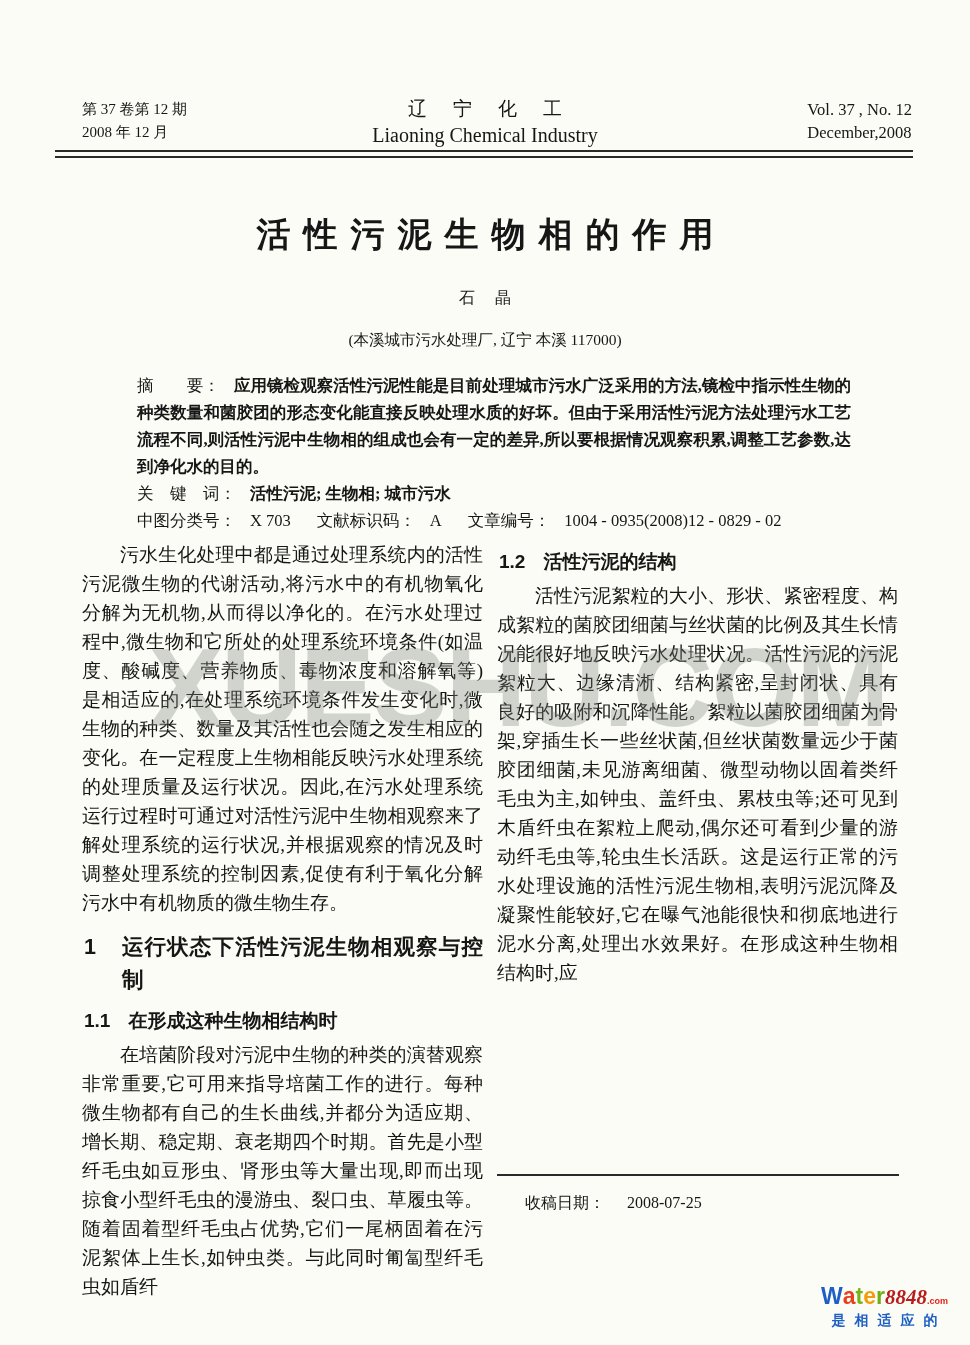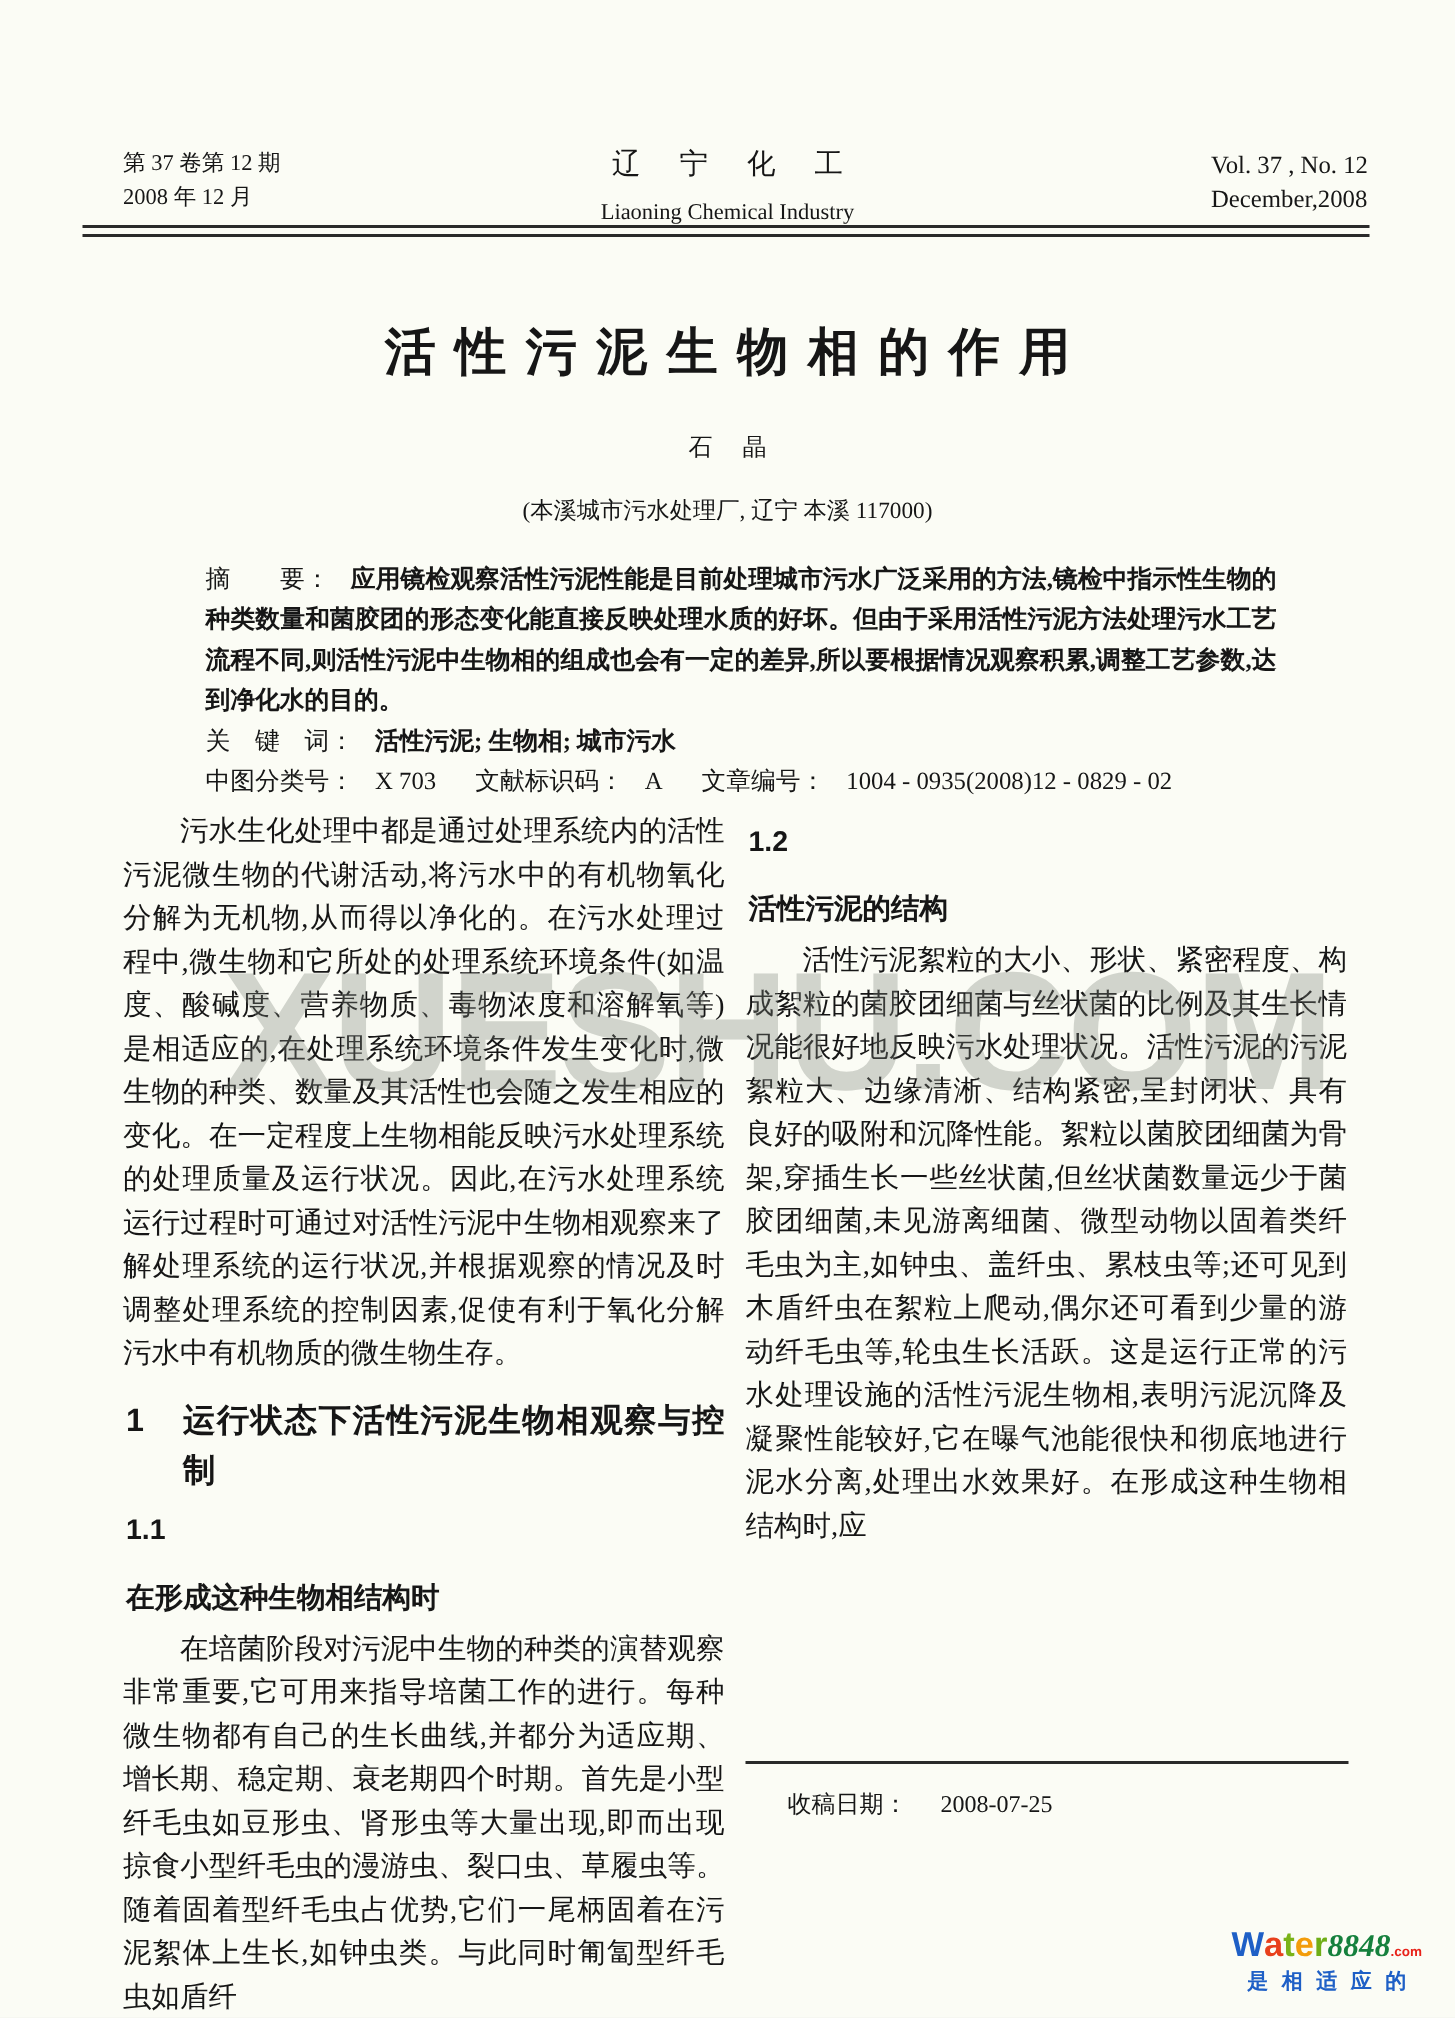--- a/index.html
+++ b/index.html
@@ -10,21 +10,21 @@
     margin:0 auto;
     background:#fbfcf5;
     font-family:"Liberation Serif","DejaVu Serif",serif;
     color:#161616;
     overflow:hidden;
   }
   
   .hdr-left{position:absolute;left:82px;top:98px;font-size:15px;line-height:23px;}
   .hdr-center{position:absolute;left:0;right:0;top:96px;text-align:center;}
   .journal-cn{font-size:19px;letter-spacing:26px;padding-left:26px;}
-  .journal-en{font-size:15px;margin-top:12px;}
+  .journal-en{font-size:20px;margin-top:2px;}
   .hdr-right{position:absolute;right:58px;top:98px;font-size:16.5px;line-height:23px;text-align:left;}
   .rule-double{
     position:absolute;left:55px;top:150px;width:858px;height:4px;
     border-top:2px solid #2a2a2a;border-bottom:2px solid #2a2a2a;
   }
   
   .title{
     position:absolute;left:0;right:0;top:212px;text-align:center;
     font-size:34px;font-weight:bold;letter-spacing:13px;padding-left:13px;
   }
@@ -42,21 +42,21 @@
   .meta-gap{display:inline-block;width:26px;}
   .lbl-sp{display:inline-block;width:14px;}
   
   .col{position:absolute;top:540px;width:401px;font-size:19px;line-height:29px;text-align:justify;}
   .col-left{left:82px;}
   .col-right{left:497px;}
   .col p{margin:0;}
   .indent{text-indent:2em;}
   .sec1{display:flex;gap:26px;font-size:21.5px;font-weight:bold;line-height:33px;margin:14px 0 10px 2px;font-family:"Liberation Sans","DejaVu Sans",sans-serif;}
   .sec1 .num{flex:0 0 auto;}
-  .sec2{display:flex;gap:18px;font-size:19px;font-weight:bold;line-height:27px;margin:8px 0 6px 2px;font-family:"Liberation Sans","DejaVu Sans",sans-serif;flex-direction:column;}
+  .sec2{display:flex;gap:18px;font-size:19px;font-weight:bold;line-height:27px;margin:8px 0 6px 2px;font-family:"Liberation Sans","DejaVu Sans",sans-serif;}
   
   .received{
     position:absolute;left:497px;top:1174px;width:402px;
     border-top:2px solid #2a2a2a;padding-top:17px;
     font-size:16px;
   }
   .received .inner{padding-left:28px;}
   
   .watermark{
     position:absolute;left:128px;top:608px;width:780px;height:160px;
@@ -138,19 +138,19 @@
     </div>
   </div>
 
   <div class="logo">
     <div class="logo-line1">
       <span class="logo-water" style="color:#1e5fc6">W</span>
       <span class="logo-water" style="color:#e8401c">a</span>
       <span class="logo-water" style="color:#7ab318">t</span>
       <span class="logo-water" style="color:#f39c0a">e</span>
       <span class="logo-water" style="color:#6fae16">r</span>
-      <span class="logo-num" id="logo-num" style="color: #15803d;">8848</span>
+      <span class="logo-num" id="logo-num" style="color: #b91c1c;">8848</span>
       <span class="logo-tld" id="logo-tld" style="color: rgb(232, 34, 26);">.com</span>
     </div>
     <div class="logo-cn" id="logo-cn" style="color: rgb(30, 95, 198);">是相适应的</div>
   </div>
 
 </div>
 
 </body></html>

